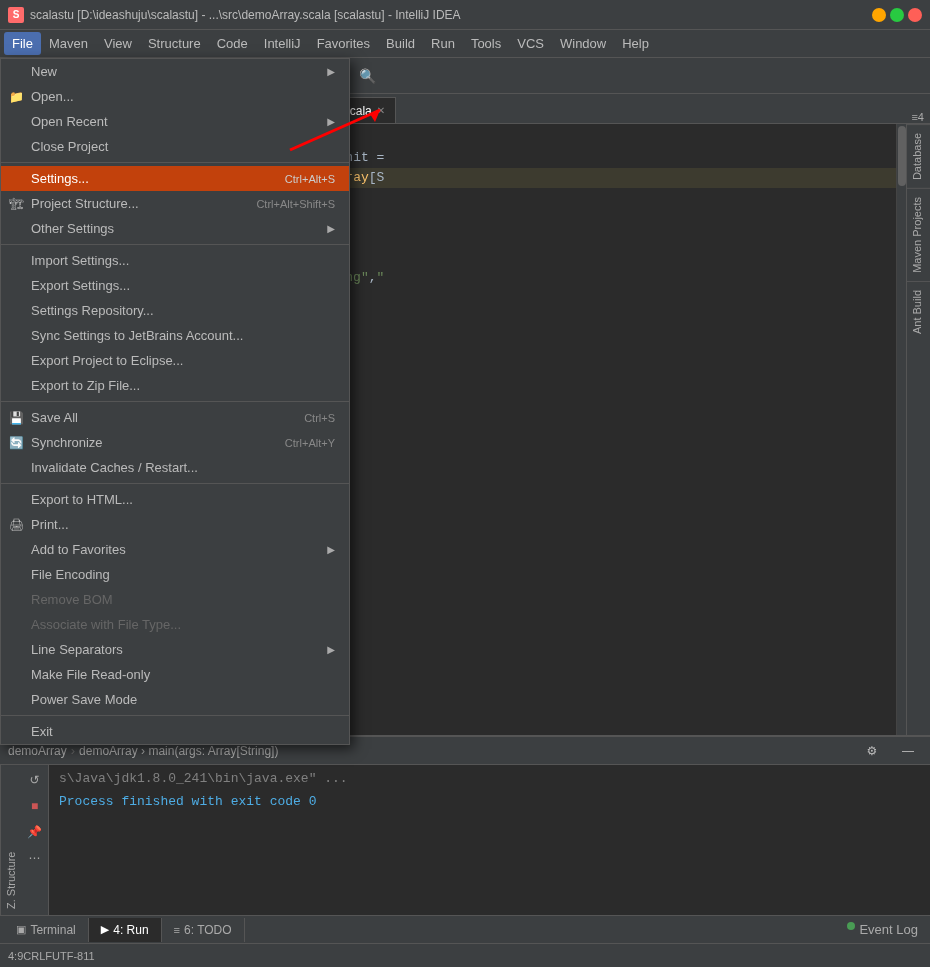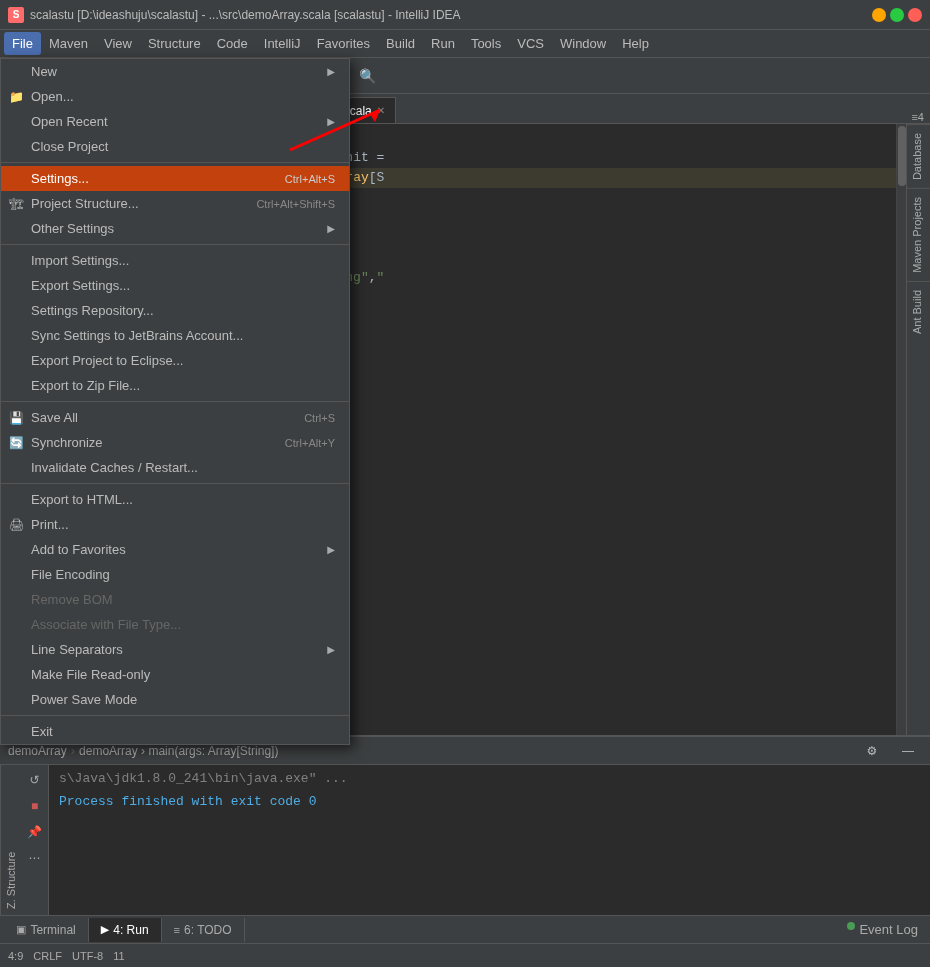--- a/index.html
+++ b/index.html
@@ -294,21 +294,21 @@
       background: #3c3f41;
       display: flex;
       align-items: center;
       padding: 0 8px;
       color: #aaa;
       font-size: 11px;
       border-top: 1px solid #555;
       gap: 0;
     }
     .status-left { flex: 1; }
-    .status-right { display: flex; gap: 10px; }
+    .status-right { display: flex; }
     .status-item { cursor: pointer; }
 
     
     #file-menu-overlay {
       position: absolute;
       top: 58px; 
       left: 0;
       z-index: 1000;
       display: flex;
     }

